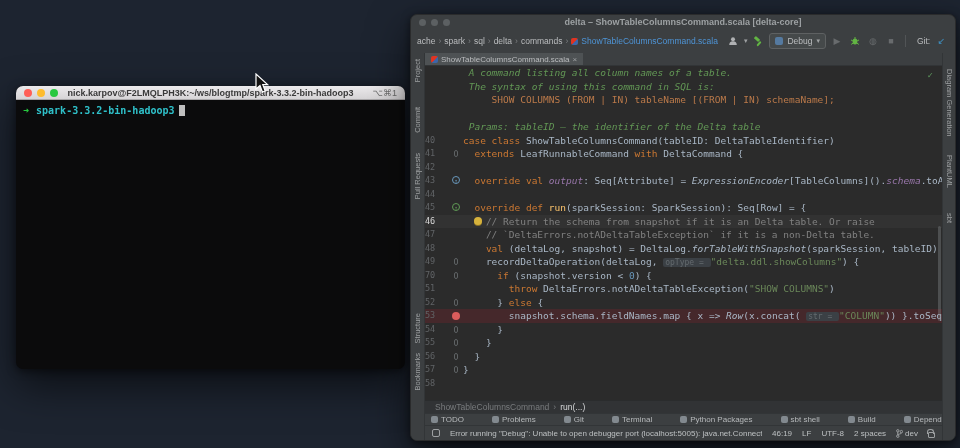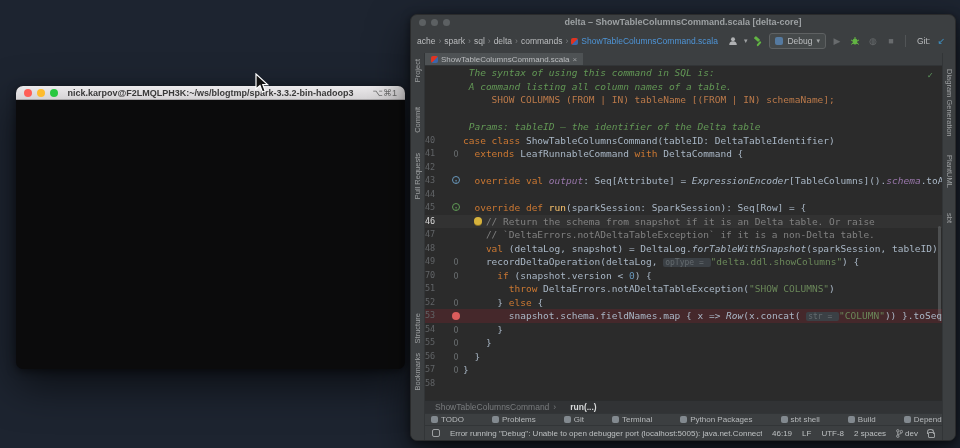--- a/index.html
+++ b/index.html
@@ -71,21 +71,21 @@
   .fold { position:absolute; left:3px; top:3px; width:4px; height:7px; border:1px solid #5e6264; border-radius:2px; }
   .ecode { flex:1; font-size:9.5px; position:relative; }
   .bulb { position:absolute; left:11px; top:2px; width:8px; height:8px; border-radius:50%; background:#d6b23c; box-shadow:0 1px 0 #8a7326; }
   .sg.k { color:#cc7832; } .sg.t { color:#a9b7c6; } .sg.s { color:#6a8759; }
   .sg.d { color:#629755; font-style:italic; } .sg.dc { color:#bc7a4a; }
   .sg.c { color:#808080; } .sg.f { color:#9876aa; font-style:italic; }
   .sg.m { color:#ffc66d; } .sg.i { color:#a9b7c6; font-style:italic; } .sg.nm { color:#6897bb; }
   .sg.h { color:#646a6e; background:#3b4045; border-radius:2px; font-size:8px; padding:0 2px; }
 
   .bottom-crumbs { height:13px; flex:none; background:#313335; border-top:1px solid #2a2c2d; display:flex; align-items:center; padding:0 10px; font-size:8.5px; color:#787b7d; gap:4px; }
-  .bottom-crumbs .method { color:#d8dadb; font-weight:bold;margin-left:10px; }
+  .bottom-crumbs .method { color:#d8dadb; font-weight:normal; }
 
   .tw-bar { height:12px; flex:none; background:#3c3f41; border-top:1px solid #323537; display:flex; align-items:center; padding:0 6px; font-size:8px; color:#b6b9bb; gap:28px; }
   .twb { display:inline-flex; align-items:center; gap:3px; white-space:nowrap; }
   .twic { width:7px; height:7px; border-radius:2px; background:rgba(154,163,169,.75); flex:none; }
   .twic.green { background:#499c54; color:#fff; font-size:6px; line-height:7px; text-align:center; }
   .tw-sp { flex:1; }
 
   .status-bar { height:15px; flex:none; background:#3c3f41; border-top:1px solid #323537; display:flex; align-items:center; padding:0 7px; font-size:8px; color:#bdc0c2; gap:10px; }
   .sb-ico { width:8px; height:8px; border:1px solid #9da0a2; border-radius:2px; flex:none; }
   .sb-msg { flex:1; white-space:nowrap; overflow:hidden; }
@@ -100,20 +100,23 @@
 
 <div class="window" id="terminal">
   <div class="term-titlebar">
     <div class="lights">
       <span class="light l-red"></span>
       <span class="light l-yel"></span>
       <span class="light l-grn"></span>
     </div>
     <span class="term-title">nick.karpov@F2LMQLPH3K:~/ws/blogtmp/spark-3.3.2-bin-hadoop3</span>
     <span class="term-shortcut">⌥⌘1</span>
+  </div>
+  <div class="term-body">
+    <span class="prompt-arrow">➜</span><span class="prompt-dir">spark-3.3.2-bin-hadoop3</span><span class="term-cursor"></span>
   </div>
 </div>
 
 <div class="window" id="ide">
   <div class="ide-titlebar">
     <div class="lights ide-lights">
       <span class="light"></span>
       <span class="light"></span>
       <span class="light"></span>
     </div>
@@ -189,22 +192,22 @@
       <div class="tab-bar">
         <span class="tab">
           <span class="scala-ic"></span>
           <span>ShowTableColumnsCommand.scala</span>
           <span class="tab-close">×</span>
         </span>
       </div>
 
       <div class="editor">
         <div id="editor-code">
+            <div class="erow"><span class="gnum"></span><span class="gico"></span><span class="ecode"><span class="sg d"> A command listing all column names of a table.</span></span></div>
             <div class="erow"><span class="gnum"></span><span class="gico"></span><span class="ecode"><span class="sg d"> The syntax of using this command in SQL is:</span></span></div>
-            <div class="erow"><span class="gnum"></span><span class="gico"></span><span class="ecode"><span class="sg d"> A command listing all column names of a table.</span></span></div>
             <div class="erow"><span class="gnum"></span><span class="gico"></span><span class="ecode"><span class="sg dc">     SHOW COLUMNS (FROM | IN) tableName [(FROM | IN) schemaName];</span></span></div>
             <div class="erow"><span class="gnum"></span><span class="gico"></span><span class="ecode"></span></div>
             <div class="erow"><span class="gnum"></span><span class="gico"></span><span class="ecode"><span class="sg d"> Params: tableID – the identifier of the Delta table</span></span></div>
             <div class="erow"><span class="gnum">40</span><span class="gico"></span><span class="ecode"><span class="sg k">case class</span><span class="sg t"> ShowTableColumnsCommand(tableID: DeltaTableIdentifier)</span></span></div>
             <div class="erow"><span class="gnum">41</span><span class="gico"><span class="fold"></span></span><span class="ecode"><span class="sg t">  </span><span class="sg k">extends</span><span class="sg t"> LeafRunnableCommand </span><span class="sg k">with</span><span class="sg t"> DeltaCommand {</span></span></div>
             <div class="erow"><span class="gnum">42</span><span class="gico"></span><span class="ecode"></span></div>
             <div class="erow"><span class="gnum">43</span><span class="gico"><span class="ovr b">↑</span></span><span class="ecode"><span class="sg t">  </span><span class="sg k">override val</span><span class="sg t"> </span><span class="sg f">output</span><span class="sg t">: Seq[Attribute] = </span><span class="sg i">ExpressionEncoder</span><span class="sg t">[TableColumns]().</span><span class="sg f">schema</span><span class="sg t">.toAttributes</span></span></div>
             <div class="erow"><span class="gnum">44</span><span class="gico"></span><span class="ecode"></span></div>
             <div class="erow"><span class="gnum">45</span><span class="gico"><span class="ovr g">↑</span></span><span class="ecode"><span class="sg t">  </span><span class="sg k">override def</span><span class="sg t"> </span><span class="sg m">run</span><span class="sg t">(sparkSession: SparkSession): Seq[Row] = {</span></span></div>
             <div class="erow cur"><span class="gnum">46</span><span class="gico"></span><span class="ecode"><span class="bulb"></span><span class="sg t">    </span><span class="sg c">// Return the schema from snapshot if it is an Delta table. Or raise</span></span></div>

